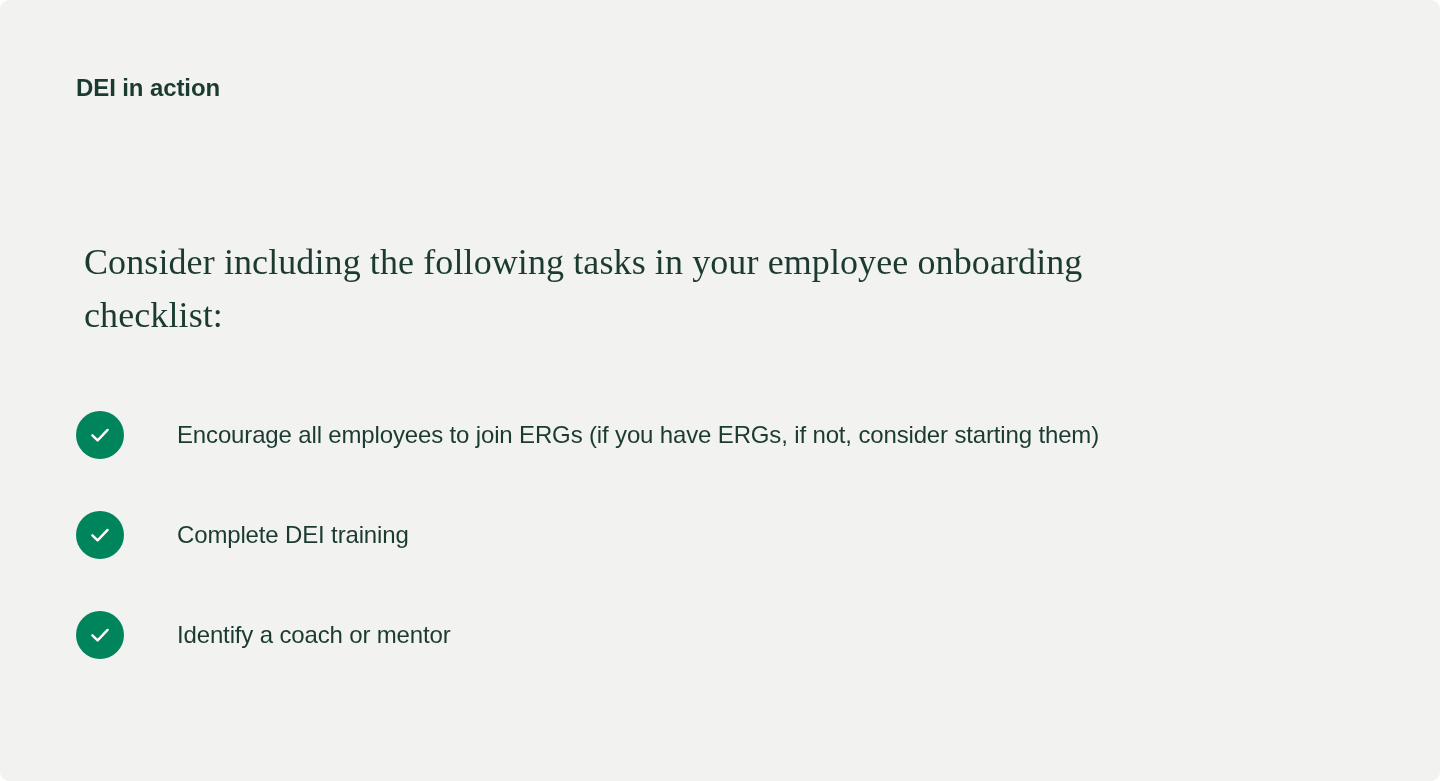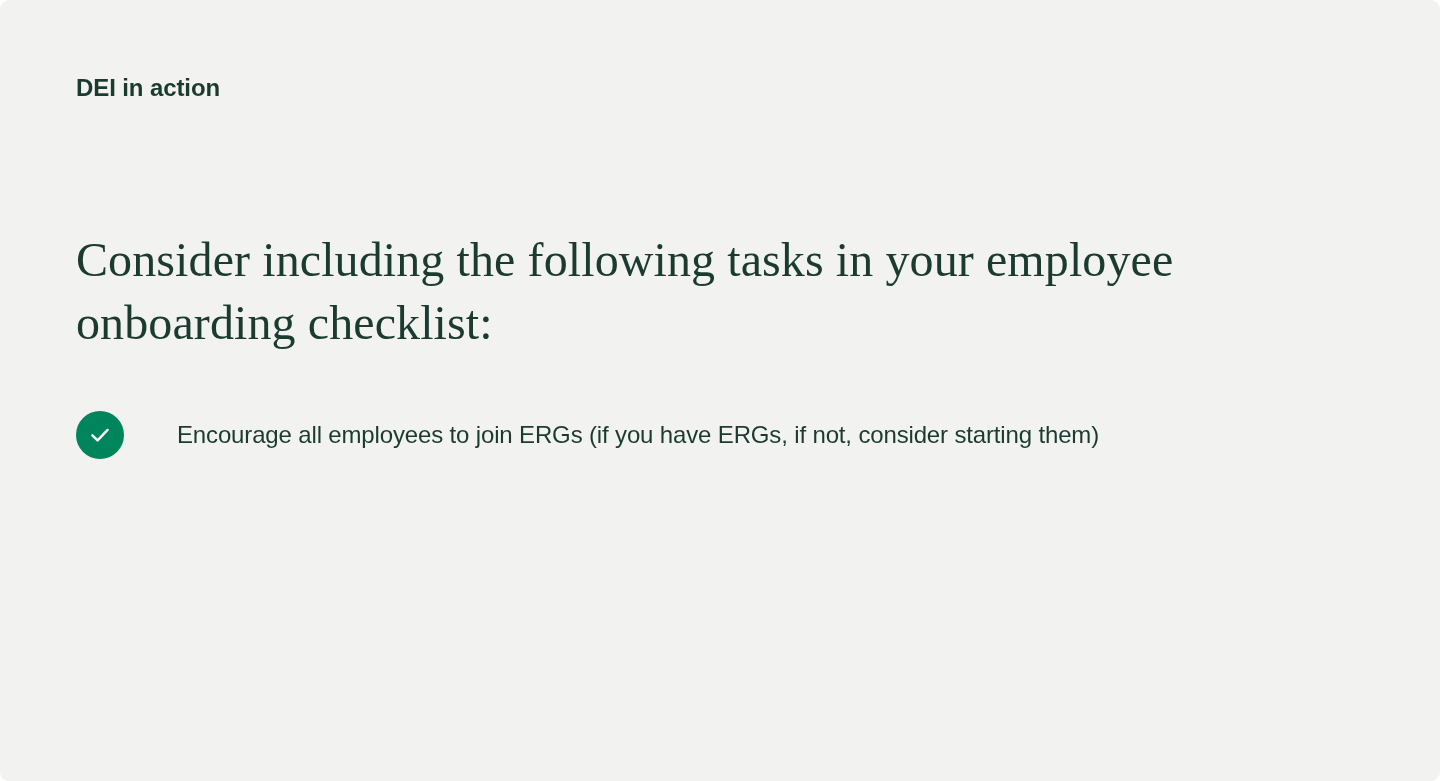--- a/index.html
+++ b/index.html
@@ -37,25 +37,25 @@
     letter-spacing: -0.1px;
     color: #1b3b31;
     white-space: nowrap;
   }
 
   .headline {
     position: absolute;
     left: 76px;
     top: 228px;
     width: 1100px;
-    margin: 0;
+    margin: 8px;
     font-family: "Liberation Serif", serif;
     font-weight: normal;
-    font-size: 48px;
-    line-height: 63px;
+    font-size: 36px;
+    line-height: 53px;
     letter-spacing: 0.1px;
     color: #1b3b31;
   }
 
   .checklist {
     position: absolute;
     left: 76px;
     top: 411px;
     width: 1310px;
     margin: 0;
@@ -110,16 +110,32 @@
 
     <li class="check-item">
       <span class="check-badge">
         <svg width="26" height="26" viewBox="0 0 26 26" aria-hidden="true">
           <path d="M5.4 13.3 L10.6 18.4 L20.6 7.9" fill="none" stroke="#ffffff" stroke-width="2.4" stroke-linecap="round" stroke-linejoin="round"></path>
         </svg>
       </span>
       <span class="check-label">Encourage all employees to join ERGs (if you have ERGs, if not, consider starting them)</span>
     </li>
 
+    <li class="check-item">
+      <span class="check-badge">
+        <svg width="26" height="26" viewBox="0 0 26 26" aria-hidden="true">
+          <path d="M5.4 13.3 L10.6 18.4 L20.6 7.9" fill="none" stroke="#ffffff" stroke-width="2.4" stroke-linecap="round" stroke-linejoin="round"></path>
+        </svg>
+      </span>
+      <span class="check-label">Complete DEI training</span>
+    </li>
 
+    <li class="check-item">
+      <span class="check-badge">
+        <svg width="26" height="26" viewBox="0 0 26 26" aria-hidden="true">
+          <path d="M5.4 13.3 L10.6 18.4 L20.6 7.9" fill="none" stroke="#ffffff" stroke-width="2.4" stroke-linecap="round" stroke-linejoin="round"></path>
+        </svg>
+      </span>
+      <span class="check-label">Identify a coach or mentor</span>
+    </li>
 
   </ul>
 </div>
 
 </body></html>

